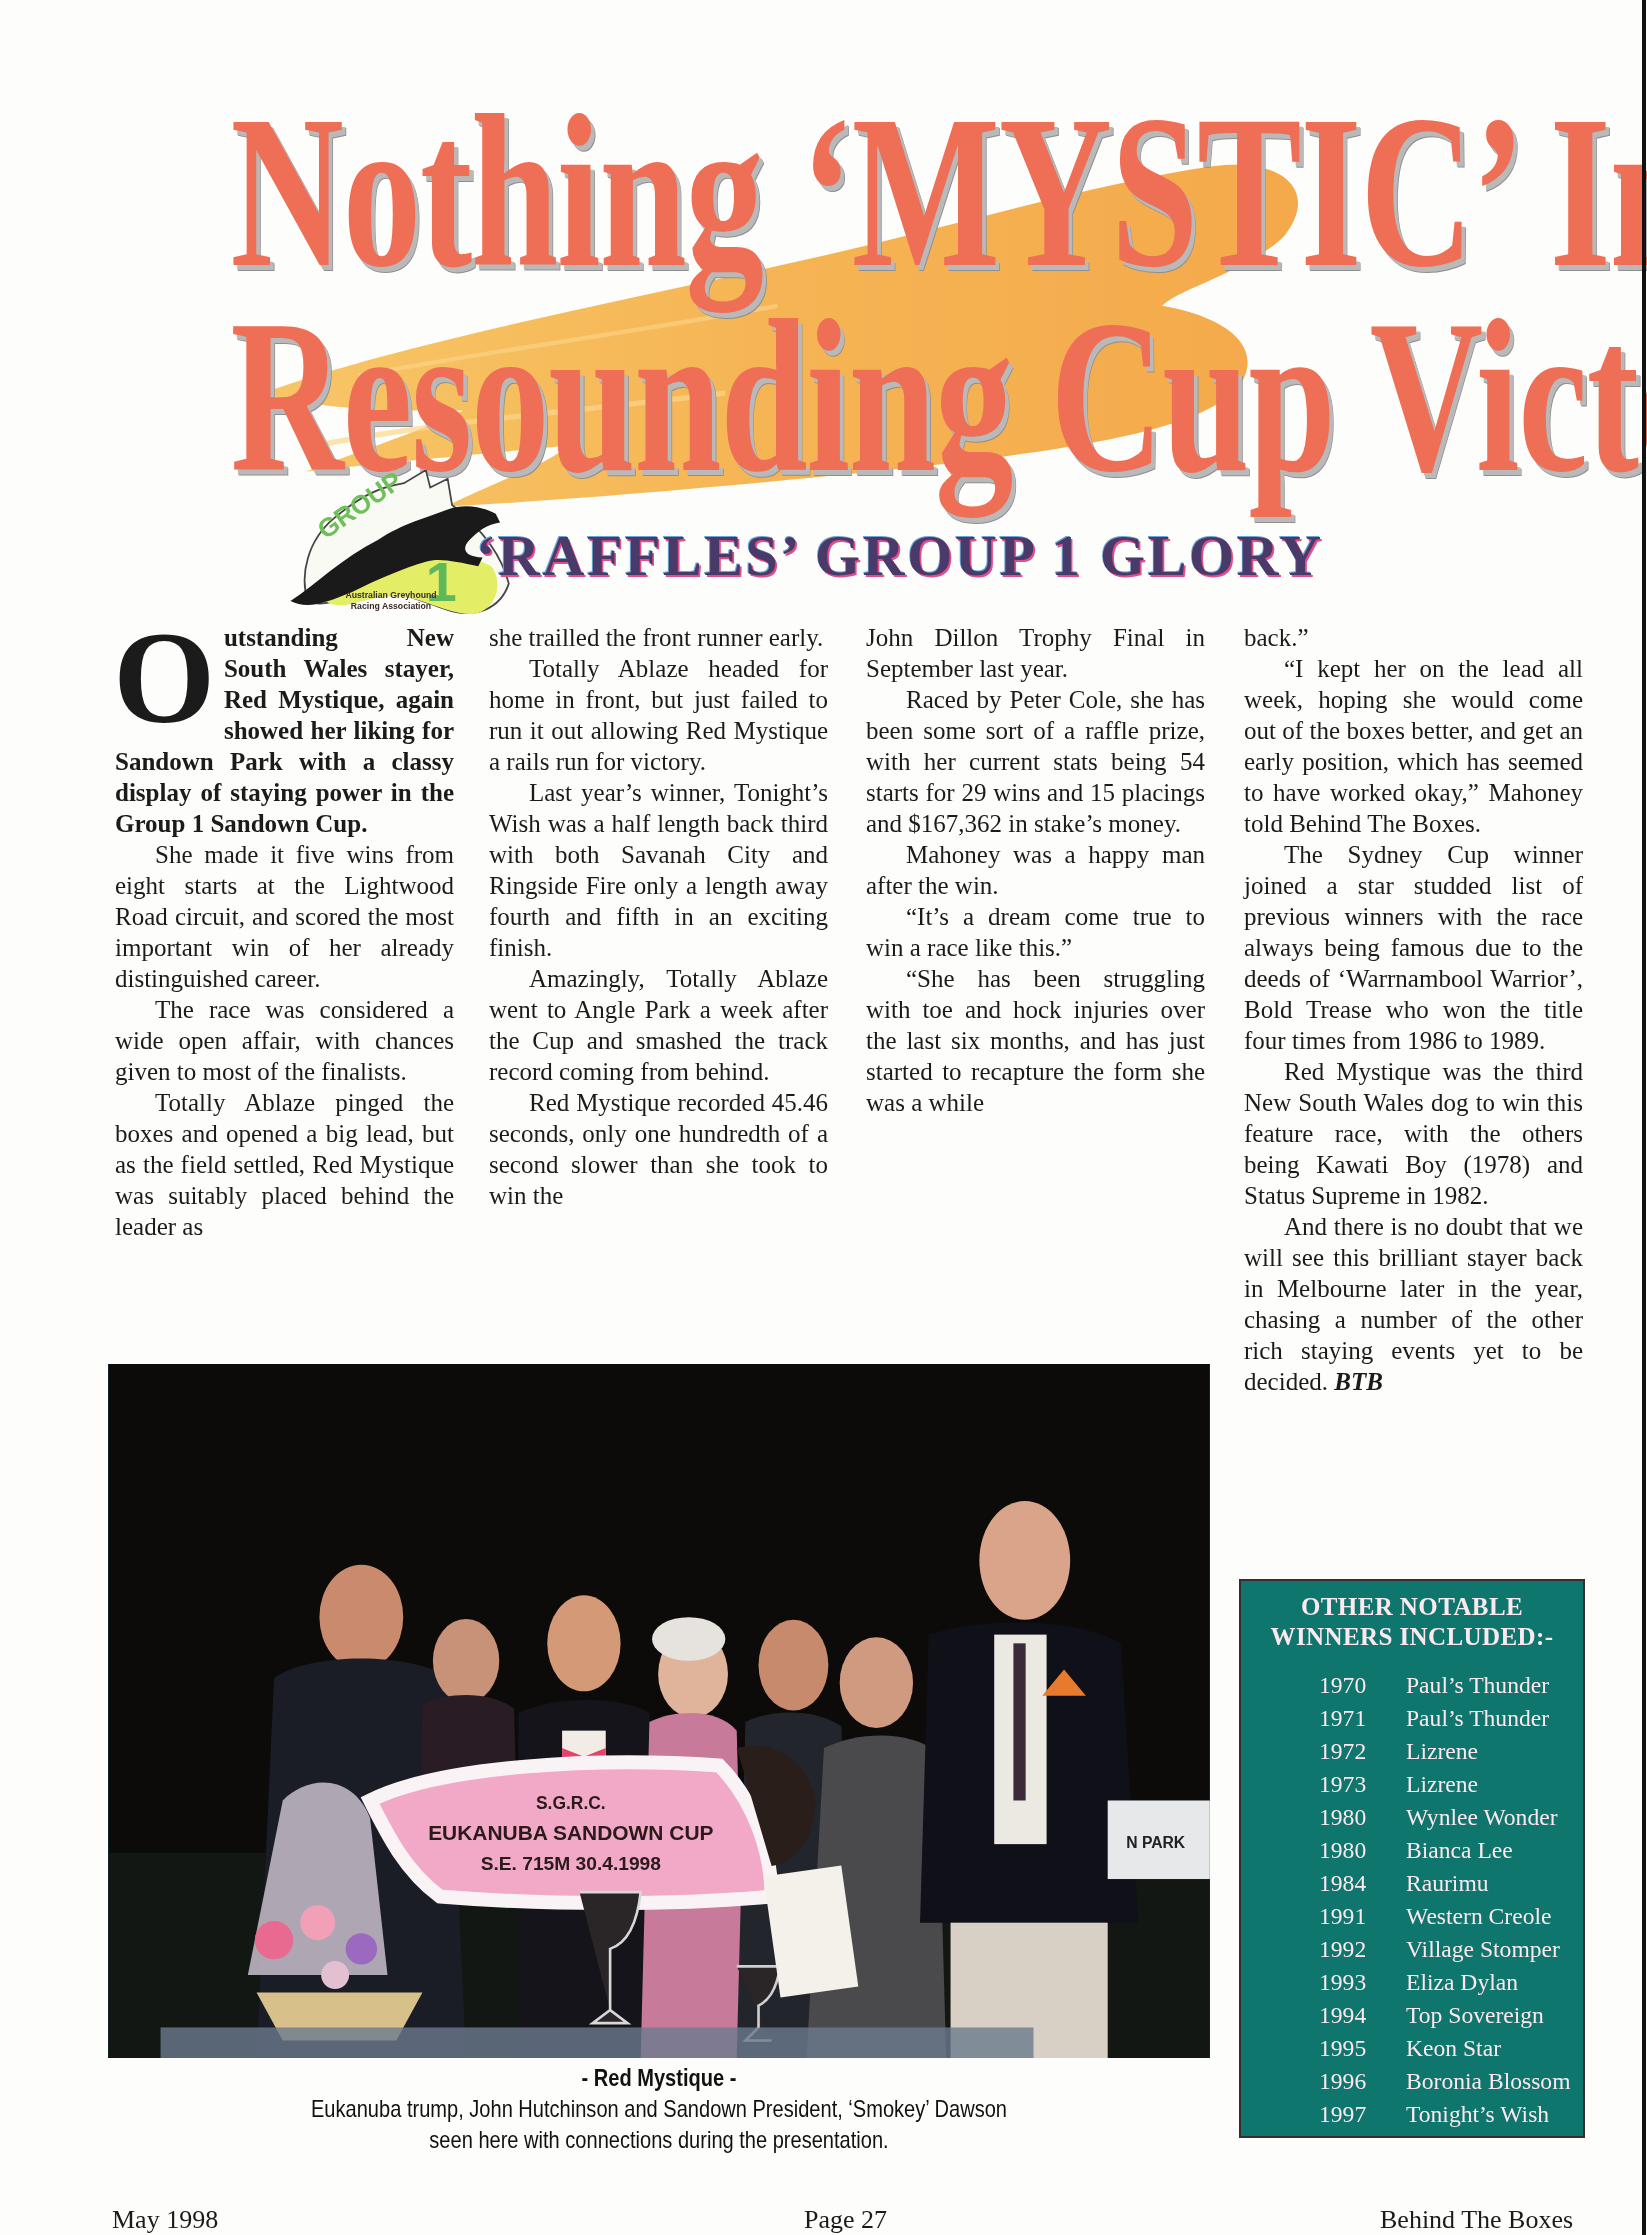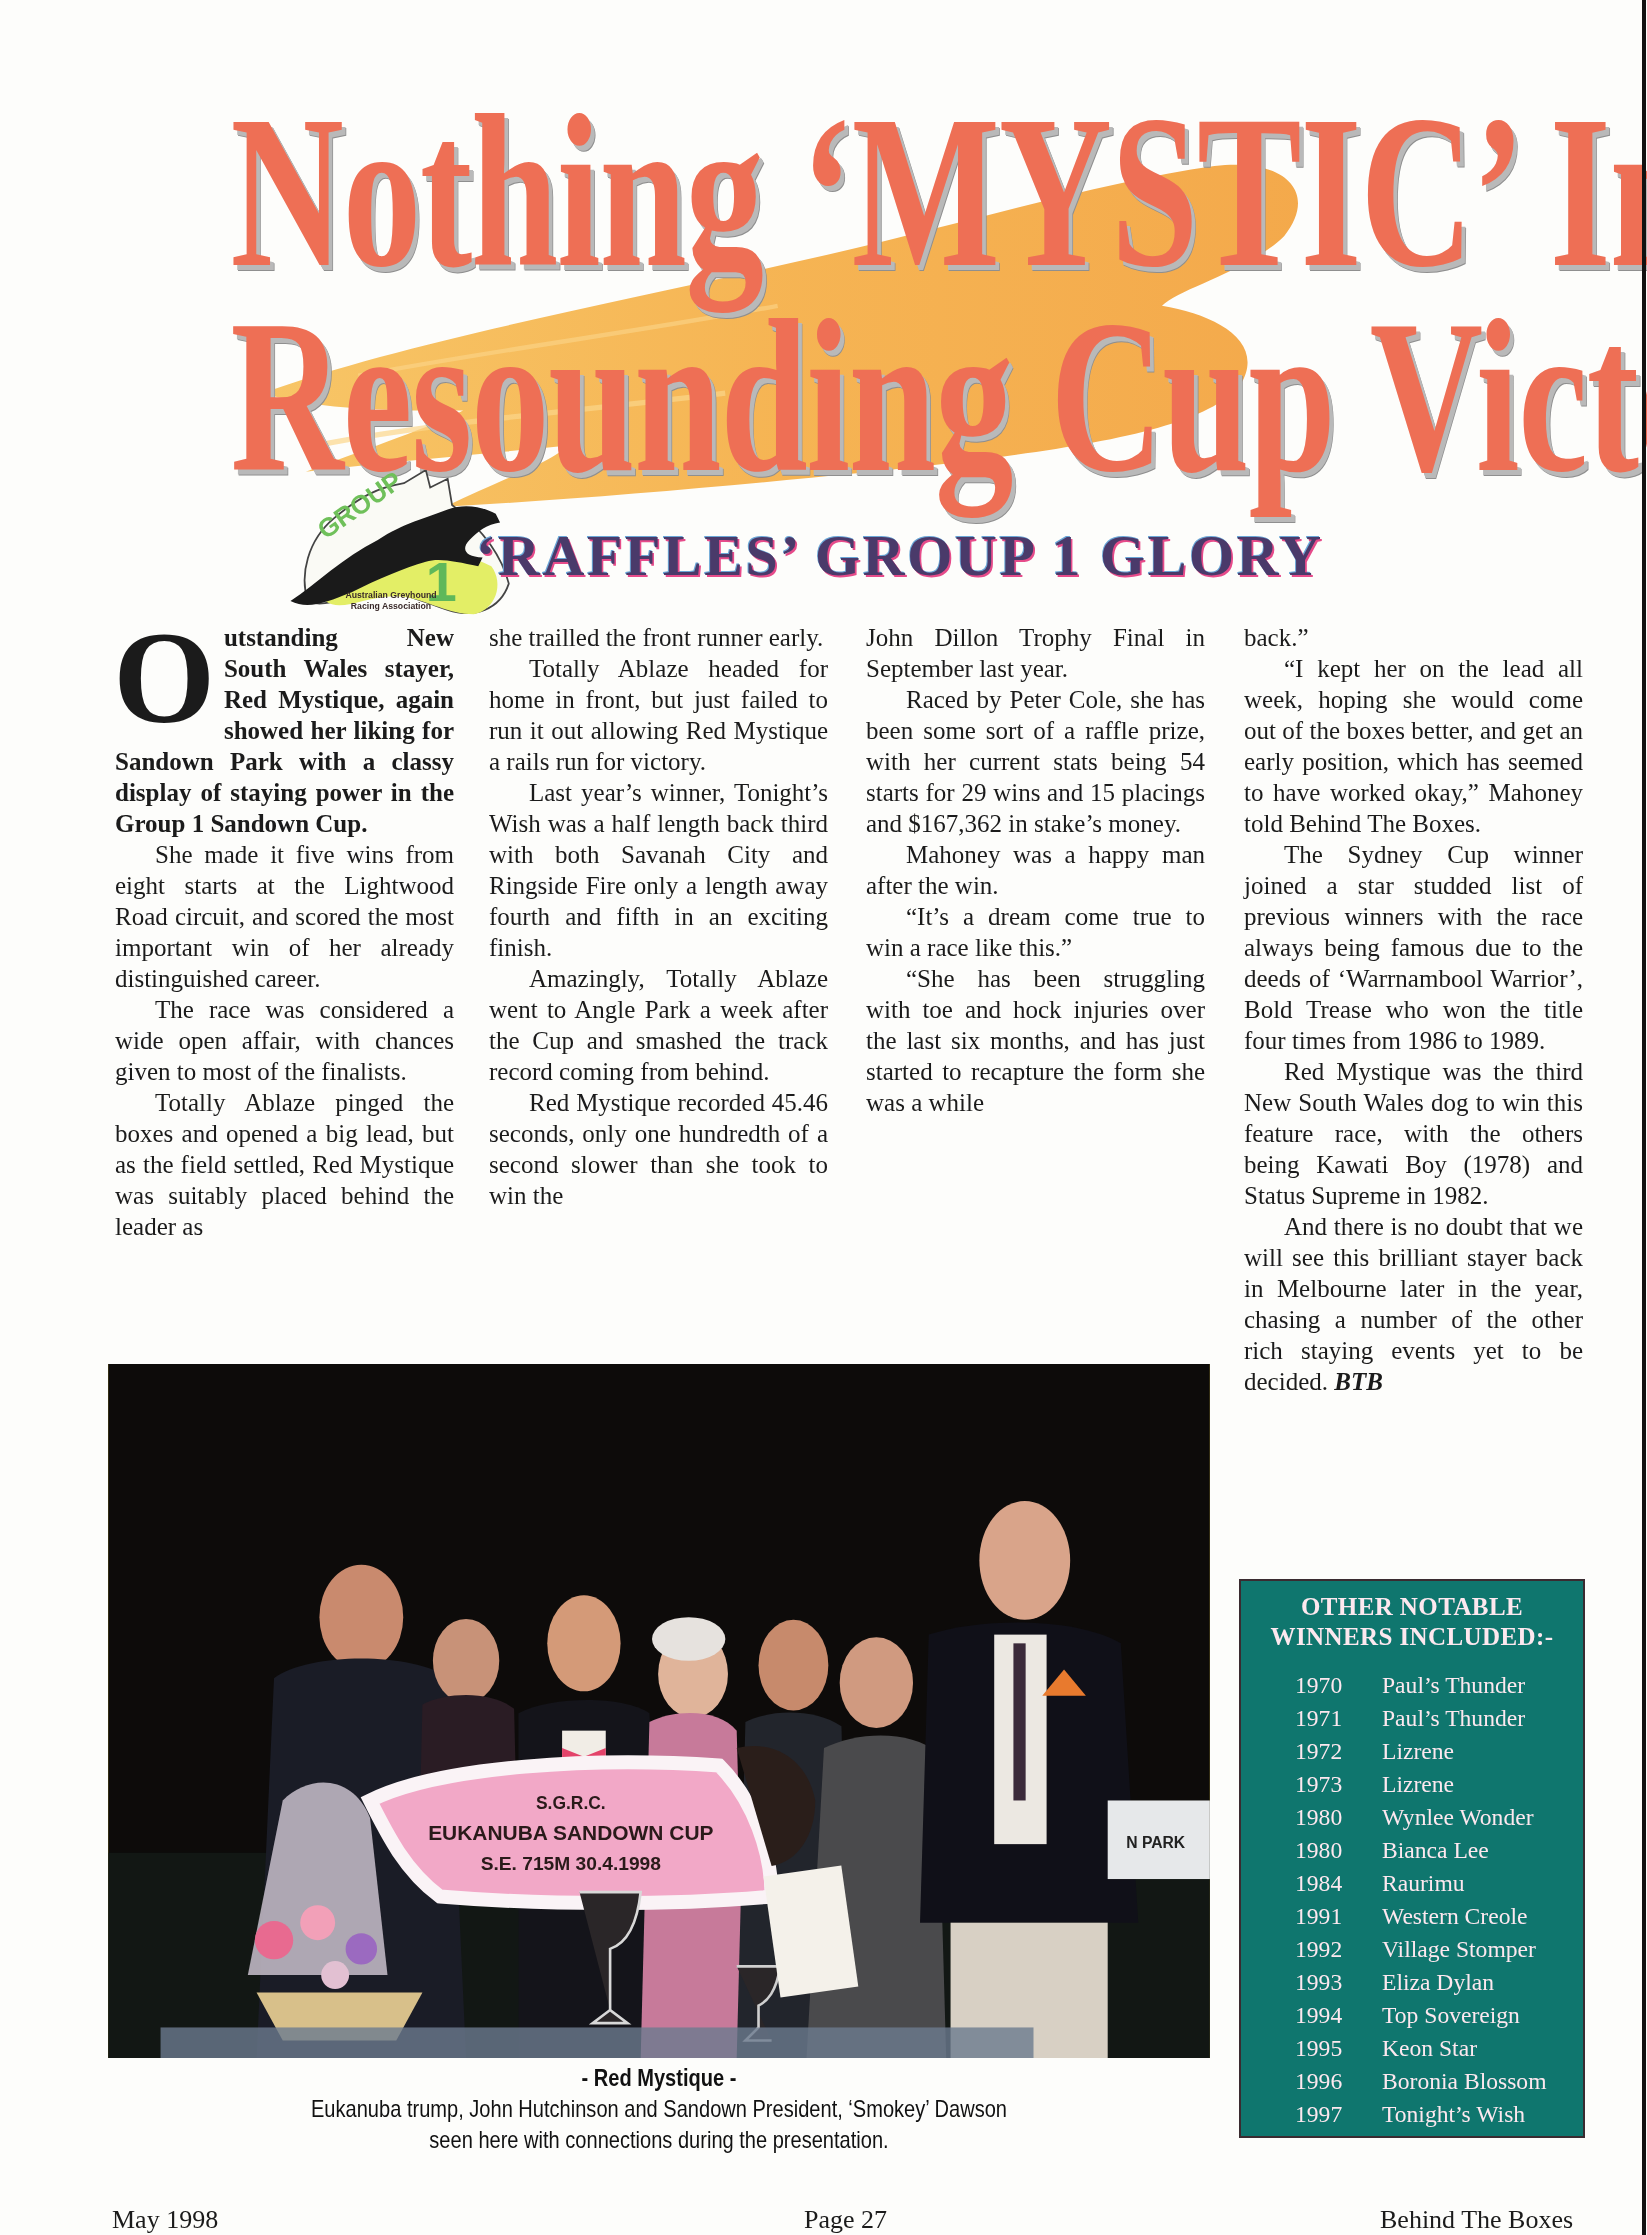--- a/index.html
+++ b/index.html
@@ -48,42 +48,42 @@
   .lead { font-weight:700; text-indent:0 !important; }
   .dropcap {
     float:left; font-size:131px; line-height:103px; font-weight:700;
     margin:3.5px 8.7px 0 -1.7px; font-family:"Liberation Serif", serif;
   }
   .sig { font-weight:700; font-style:italic; }
 
   
   .photo {
     position:absolute; left:108px; top:1364px; width:1102px; height:694px;
-    background:#fde047; overflow:hidden;
+    background:#0ea5e9; overflow:hidden;
   }
   .caption {
     position:absolute; left:108px; top:2063px; width:1102px; text-align:center;
     font-family:"Liberation Sans", sans-serif; color:#111;
   }
   .cap-title { font-weight:700; font-size:23.6px; line-height:31px; transform:scaleX(0.85); }
   .cap-line { font-size:23.6px; line-height:31px; transform:scaleX(0.85); }
 
   
   .winners {
     position:absolute; left:1239px; top:1579px; width:346px; height:559px;
     background:#0f766e; border:2.6px solid #3a2b30; box-sizing:border-box;
     color:#fde8ef; font-family:"Liberation Serif", serif;
   }
   .w-title {
     text-align:center; font-weight:700; font-size:25px; line-height:30px;
     margin-top:10.5px; letter-spacing:0.4px;
   }
   .w-list { margin-top:17.5px; }
   .w-row { display:flex; font-size:23.6px; line-height:33px; }
-  .w-year { width:87px; margin-left:54px; }
+  .w-year { width:87px; margin-left:78px; }
   .w-name { flex:1; }
 
   
   .foot { position:absolute; top:2205px; font-size:26px; font-family:"Liberation Serif", serif; }
   .foot-left { left:112px; }
   .foot-center { left:804px; }
   .foot-right { left:1380px; }
   .edge-line { position:absolute; left:1642px; top:0; width:3.5px; height:2236px; background:#111; }
 </style>
 </head>

